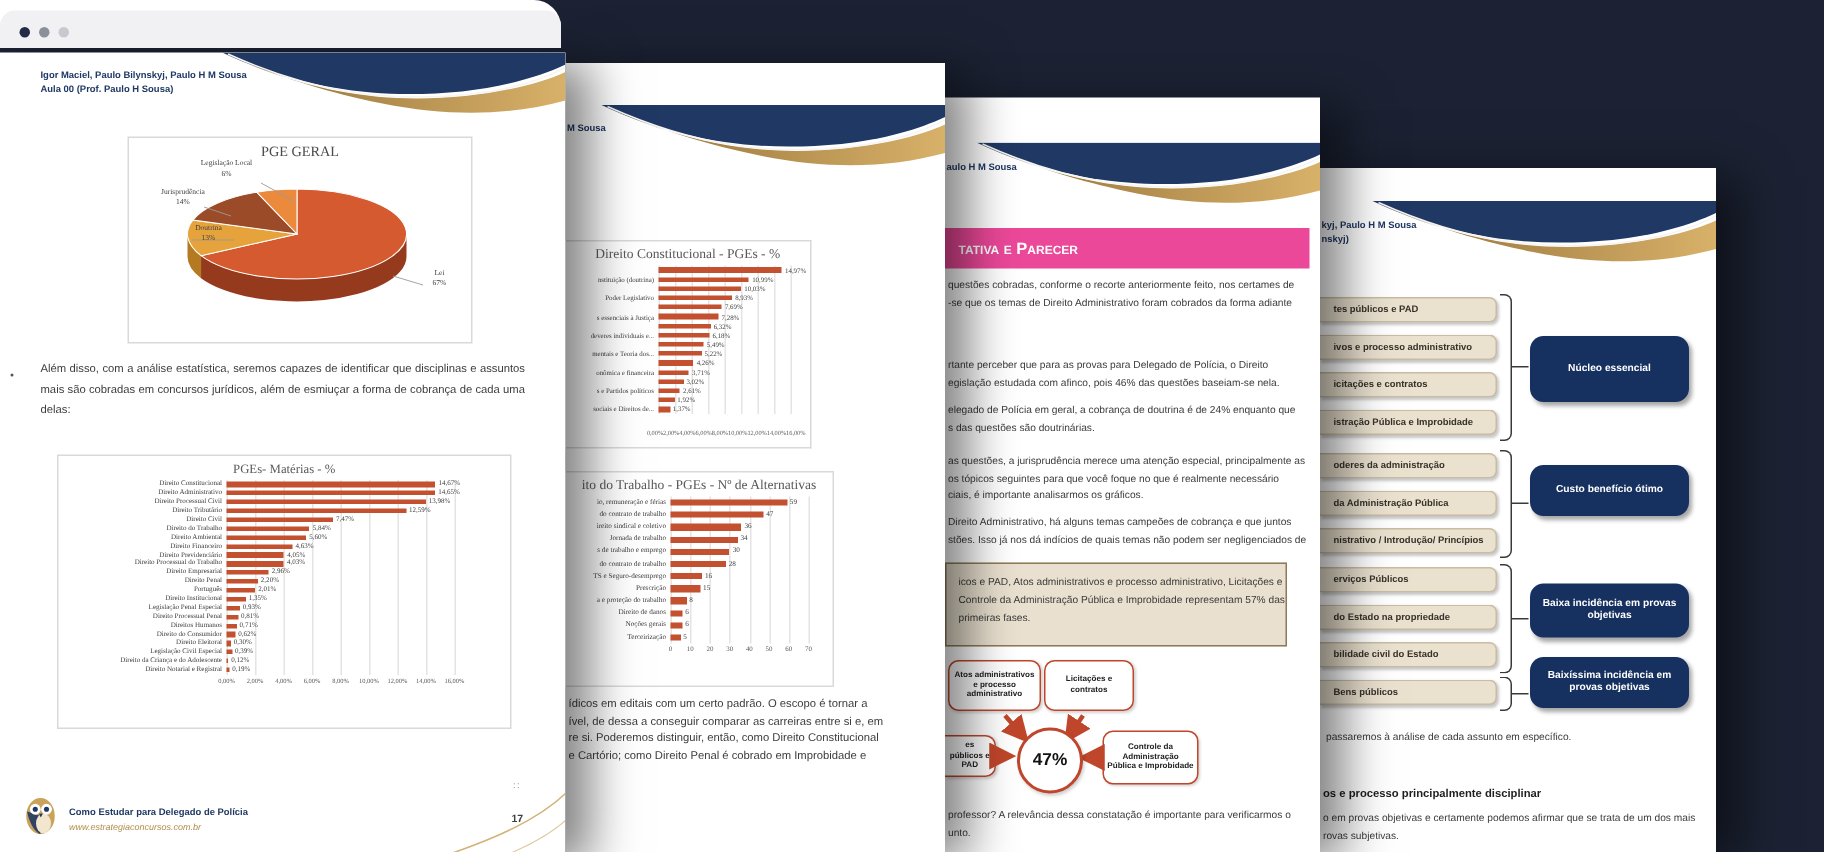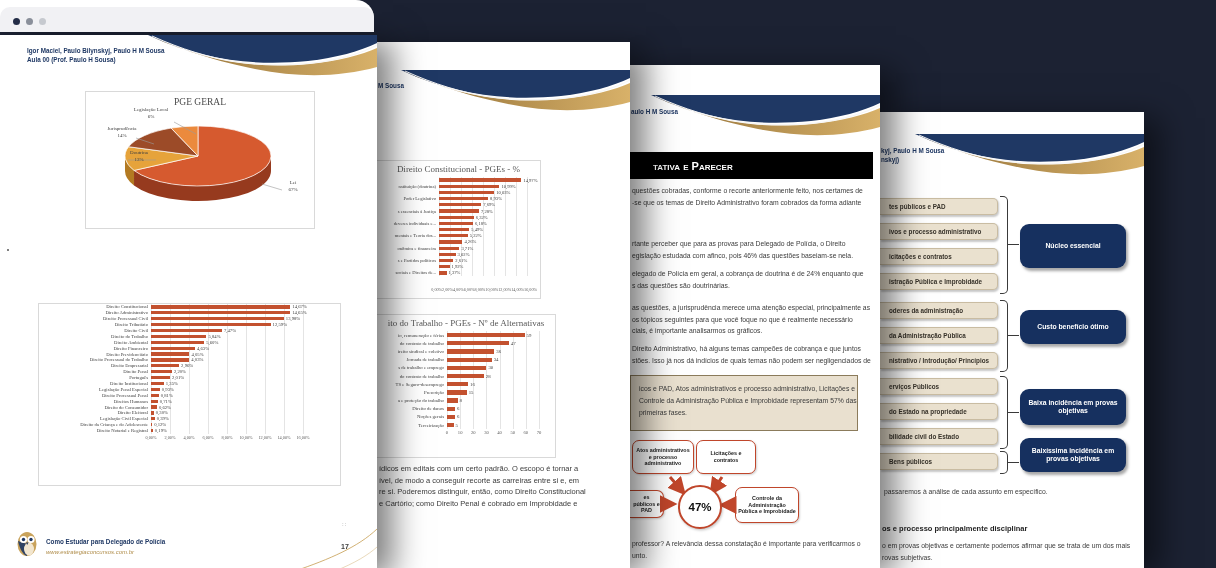--- a/index.html
+++ b/index.html
@@ -30,22 +30,22 @@
   .hb-tick{position:absolute;transform:translateX(-50%);font-family:"Liberation Serif",serif;color:#595959;white-space:nowrap;}
   .hb-axtext{font-family:"Liberation Serif",serif;color:#595959;white-space:nowrap;}
   
   #pie-box{position:absolute;left:85px;top:56px;width:228px;height:136px;border:1px solid #D9D9D9;background:#fff;}
   .pie-lab{position:absolute;font-family:"Liberation Serif",serif;font-size:5px;line-height:6.5px;color:#404040;text-align:center;}
   
   .foot-title{position:absolute;font-weight:bold;font-size:6.3px;color:#1F3864;white-space:nowrap;}
   .foot-url{position:absolute;font-style:italic;font-size:6px;color:#B08D4A;white-space:nowrap;}
   .pagenum{position:absolute;font-weight:bold;font-size:7px;color:#404040;}
   
-  .banner{position:absolute;background:#000000;color:#fff;font-weight:bold;font-variant:small-caps;
-          font-size:11px;display:flex;align-items:center;padding-left:23px;box-sizing:border-box;}
+  .banner{position:absolute;background:#ec4899;color:#fff;font-weight:bold;font-variant:small-caps;
+          font-size:11px;display:flex;align-items:center;padding-left:9px;box-sizing:border-box;}
   .hlbox{position:absolute;background:#E9E0CF;border:1px solid #8B7B5B;box-sizing:border-box;padding:7px 0 0 8px;}
   .dgbox{position:absolute;background:#fff;border:1.4px solid #C0462B;border-radius:7px;box-sizing:border-box;
          display:flex;align-items:center;justify-content:center;text-align:center;
          font-weight:bold;font-size:5.4px;line-height:6.8px;color:#222;padding:1px 2px;
          box-shadow:1px 1px 2px rgba(0,0,0,.18);}
   .dgcircle{position:absolute;background:#fff;border:2px solid #C0462B;border-radius:50%;
             display:flex;align-items:center;justify-content:center;font-weight:bold;font-size:11.5px;color:#111;
             box-shadow:1px 1.5px 2.5px rgba(0,0,0,.2);}
   
   .topic{position:absolute;left:0;width:118px;height:17px;background:#EAE1CF;border:1px solid #C9BCA2;border-left:none;
@@ -108,23 +108,25 @@
         <span>Jurisprudência</span><br><span>14%</span>
       </div>
       <div class="pie-lab" style="left:32px;top:58px;width:42px;">
         <span>Doutrina</span><br><span>13%</span>
       </div>
       <div class="pie-lab" style="left:190px;top:88px;width:34px;">
         <span>Lei</span><br><span>67%</span>
       </div>
     </div>
 
+    <div style="position:absolute;left:27px;top:204px;width:323px;font-size:7.5px;line-height:13.5px;color:#3B3B3B;text-align:justify;">Além disso, com a análise estatística, seremos capazes de identificar que disciplinas e assuntos mais são cobradas em concursos jurídicos, além de esmiuçar a forma de cobrança de cada uma delas:</div>
     <div style="position:absolute;left:7px;top:214px;width:2px;height:2px;border-radius:50%;background:#555;"></div>
 
     <div class="chartbox" id="c-materias" style="left:38px;top:268px;width:301px;height:181px;">
+        <div class="hb-title" style="font-size: 8.5px;">PGEs- Matérias - %</div>
         <div class="hb-body" style="height: 129.8px;">
           <div class="hb-grid" style="left: 112px;"></div>
           <div class="hb-grid" style="left: 131px;"></div>
           <div class="hb-grid" style="left: 150px;"></div>
           <div class="hb-grid" style="left: 169px;"></div>
           <div class="hb-grid" style="left: 188px;"></div>
           <div class="hb-grid" style="left: 207px;"></div>
           <div class="hb-grid" style="left: 226px;"></div>
           <div class="hb-grid" style="left: 245px;"></div>
           <div class="hb-grid" style="left: 264px;"></div>
@@ -458,21 +460,21 @@
           <span class="hb-tick" style="left: 96.2857px; font-size: 4.6px;">20</span>
           <span class="hb-tick" style="left: 109.429px; font-size: 4.6px;">30</span>
           <span class="hb-tick" style="left: 122.571px; font-size: 4.6px;">40</span>
           <span class="hb-tick" style="left: 135.714px; font-size: 4.6px;">50</span>
           <span class="hb-tick" style="left: 148.857px; font-size: 4.6px;">60</span>
           <span class="hb-tick" style="left: 162px; font-size: 4.6px;">70</span>
         </div>
       </div>
     <div id="p2-bottom" style="position:absolute;left:2px;top:421px;">
         <div class="tline">ídicos em editais com um certo padrão. O escopo é tornar a</div>
-        <div class="tline">ível, de modo a conseguir recorte as carreiras entre si e, em</div>
+        <div class="tline">ível, de dessa a conseguir comparar as carreiras entre si e, em</div>
         <div class="tline">re si. Poderemos distinguir, então, como Direito Constitucional</div>
         <div class="tline">e Cartório; como Direito Penal é cobrado em Improbidade e</div>
       </div>
   </div>
 
   <div class="page" id="page3" style="left:630px;top:65px;width:250px;height:503px;z-index:20;">
     <div class="swoosh" style="top:30px;"><svg width="100%" height="46" viewBox="0 0 377 46" preserveAspectRatio="xMaxYMin slice">
           <defs>
             <linearGradient id="gold2" x1="0" y1="0" x2="1" y2="0">
               <stop offset="0" stop-color="#8F6D35"></stop>

